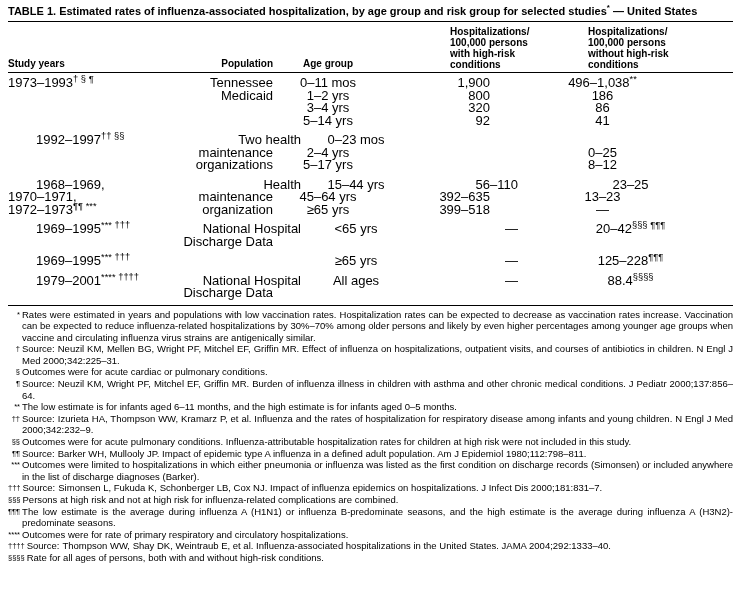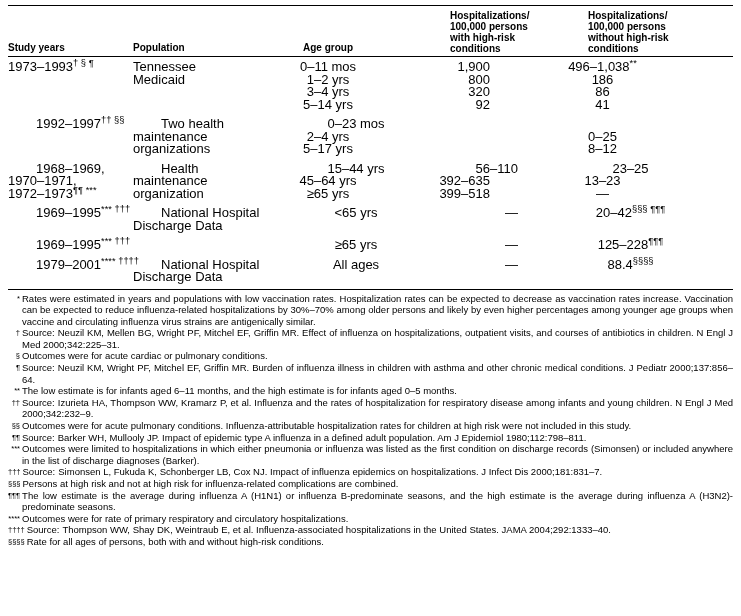--- a/index.html
+++ b/index.html
@@ -36,21 +36,21 @@
 
     .tbody { padding: 4px 0 5px 0; font-size: 13px; }
     .trow {
       display: grid;
       grid-template-columns: 125px 140px 110px 160px 190px;
       line-height: 12.5px;
     }
     .trow.gs { margin-top: 7px; margin-left: 28px; }
     .c  { min-height: 12px; white-space: nowrap; }
     .c1 { text-align: left; }
-    .c2 { text-align: left; }
+    .c2 { text-align: right; }
     .c3 { text-align: center; }
     .c4 { text-align: right; padding-right: 53px; }
     .c5 { text-align: center; padding-right: 71px; }
 
     sup { font-size: 0.72em; vertical-align: super; line-height: 0; }
 
     .fns { padding-top: 3px; font-size: 9.5px; line-height: 11.6px; }
     .fn { display: flex; }
     .fn-marker {
       flex: 0 0 12px;
@@ -63,20 +63,21 @@
     }
     .fn-text { flex: 1; text-align: justify; }
     .fnb { font-weight: normal; }
     .fnb:not(:empty) { margin-right: 3px; }
   </style>
 </head>
 <body>
 
 <div class="page">
 
+  <div class="title">TABLE 1. Estimated rates of influenza-associated hospitalization, by age group and risk group for selected studies<sup>*</sup> — United States</div>
   <div class="rule"></div>
 
   <div class="thead">
     <div class="c c1">Study years</div>
     <div class="c c2">Population</div>
     <div class="c c3">Age group</div>
     <div class="hdrblock c4h">
       <div>Hospitalizations/</div>
       <div>100,000 persons</div>
       <div>with high-risk</div>

